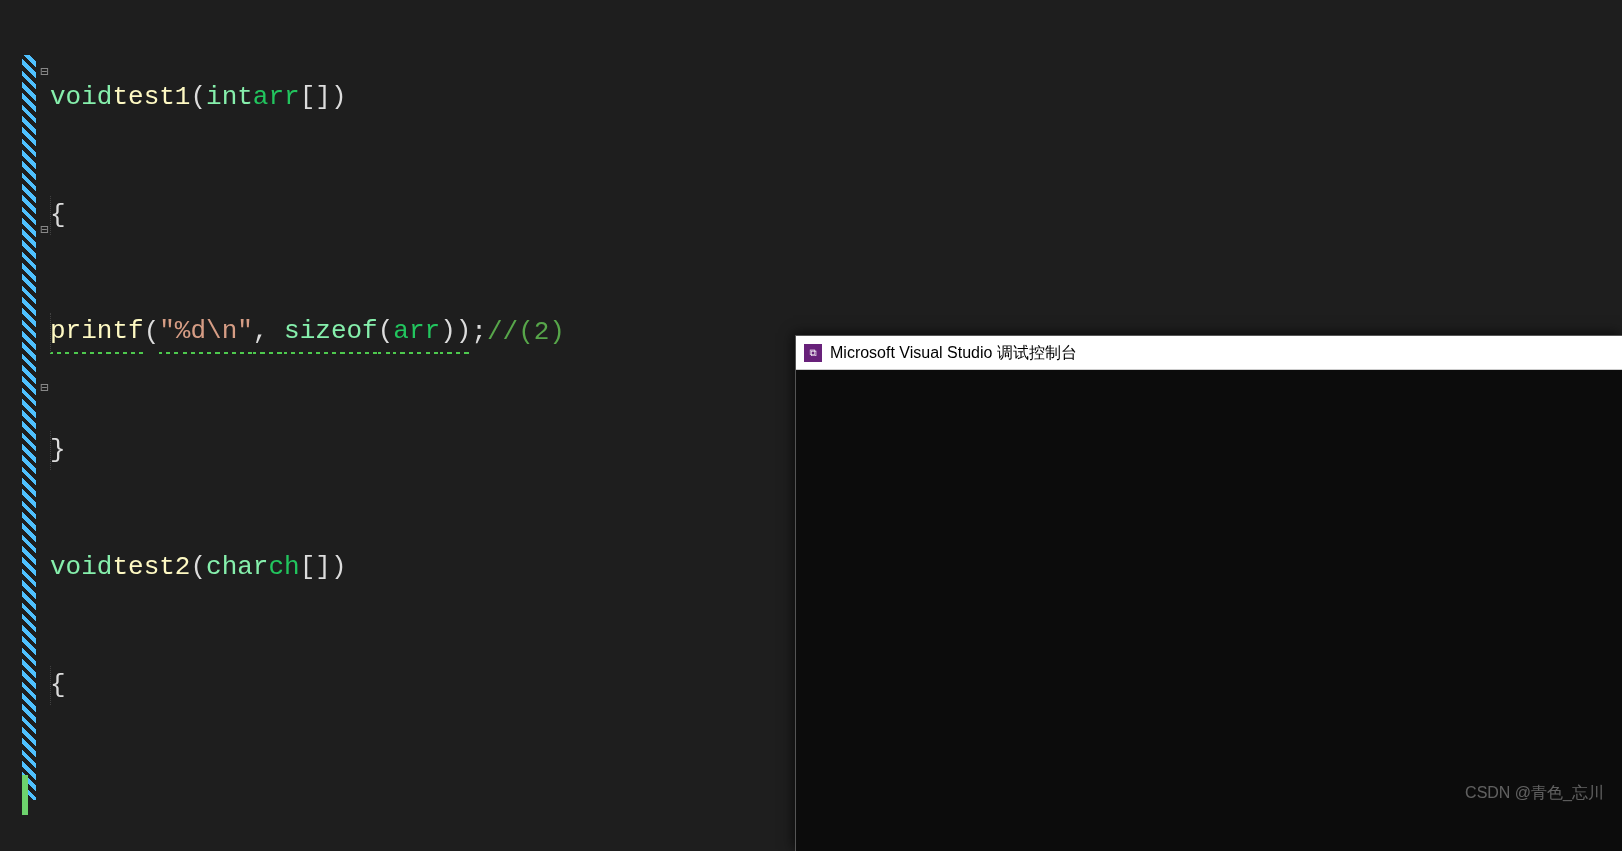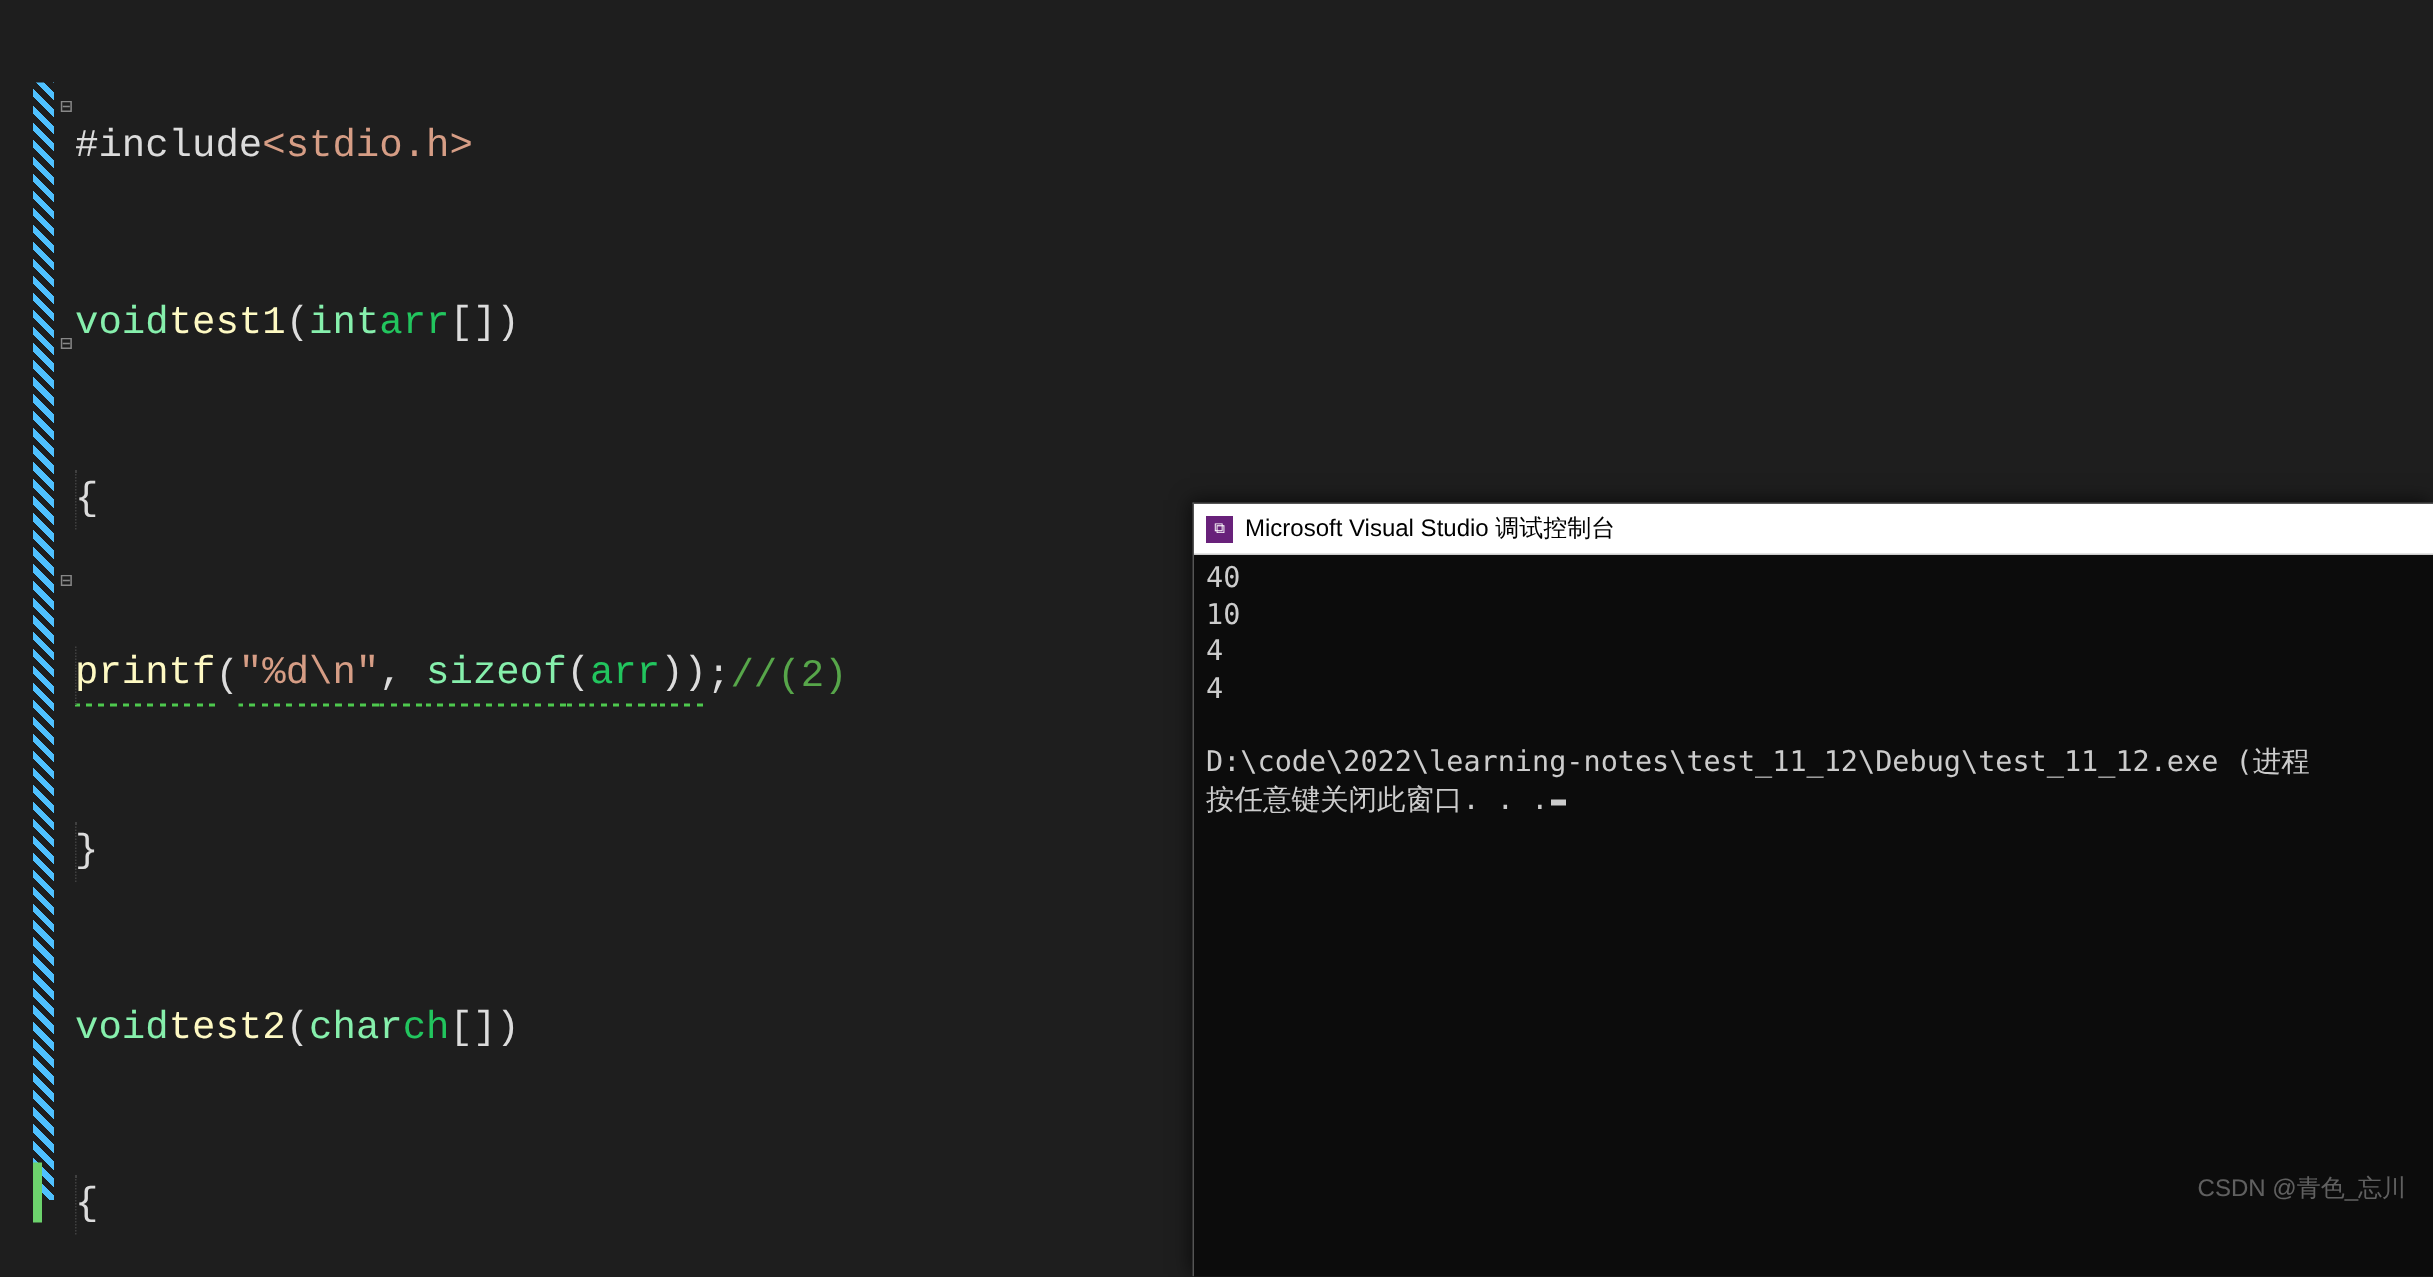--- a/index.html
+++ b/index.html
@@ -147,21 +147,20 @@
 
 <div class="editor">
   <div class="gutter">
     <div class="tall-marker" style="top:55px;height:745px;"></div>
     <div class="green-marker-left" style="top:775px;"></div>
     <div class="fold-marker" style="top:62px;">⊟</div>
     <div class="fold-marker" style="top:220px;">⊟</div>
     <div class="fold-marker" style="top:378px;">⊟</div>
   </div>
   <div class="code-area">
-    <div class="line"><span class="punct">#include</span> <span class="include-angle">&lt;stdio.h&gt;</span></div>
     <div class="line"><span class="kw">void</span> <span class="func">test1</span><span class="punct">(</span><span class="kw">int</span> <span class="param">arr</span><span class="punct">[]</span><span class="punct">)</span></div>
     <div class="line"><span class="indent-guide" style="left:0;"></span> <span class="brace">{</span></div>
     <div class="line"><span class="indent-guide" style="left:0;"></span>     <span class="func squiggle">printf</span><span class="punct">(</span><span class="str squiggle">"%d\n"</span><span class="punct squiggle">, </span><span class="kw squiggle">sizeof</span><span class="punct squiggle">(</span><span class="param squiggle">arr</span><span class="punct squiggle">))</span><span class="punct">;</span><span class="comment">//(2)</span></div>
     <div class="line"><span class="indent-guide" style="left:0;"></span> <span class="brace">}</span></div>
     <div class="line"><span class="kw">void</span> <span class="func">test2</span><span class="punct">(</span><span class="kw">char</span> <span class="param">ch</span><span class="punct">[]</span><span class="punct">)</span></div>
     <div class="line"><span class="indent-guide" style="left:0;"></span> <span class="brace">{</span></div>
     
     
     
     
@@ -174,22 +173,15 @@
     
     
   </div>
 </div>
 
 <div class="console-window">
   <div class="console-titlebar">
     <div class="console-icon">⧉</div>
     <div class="console-title">Microsoft Visual Studio 调试控制台</div>
   </div>
-  <div class="console-body"><span>40</span>
-<span>10</span>
-<span>4</span>
-<span>4</span>
-<span></span>
-<span>D:\code\2022\learning-notes\test_11_12\Debug\test_11_12.exe (进程</span>
-<span>按任意键关闭此窗口. . .</span><span class="cursor-block"></span></div>
 </div>
 
 <div class="watermark">CSDN @青色_忘川</div>
 
 </body></html>

